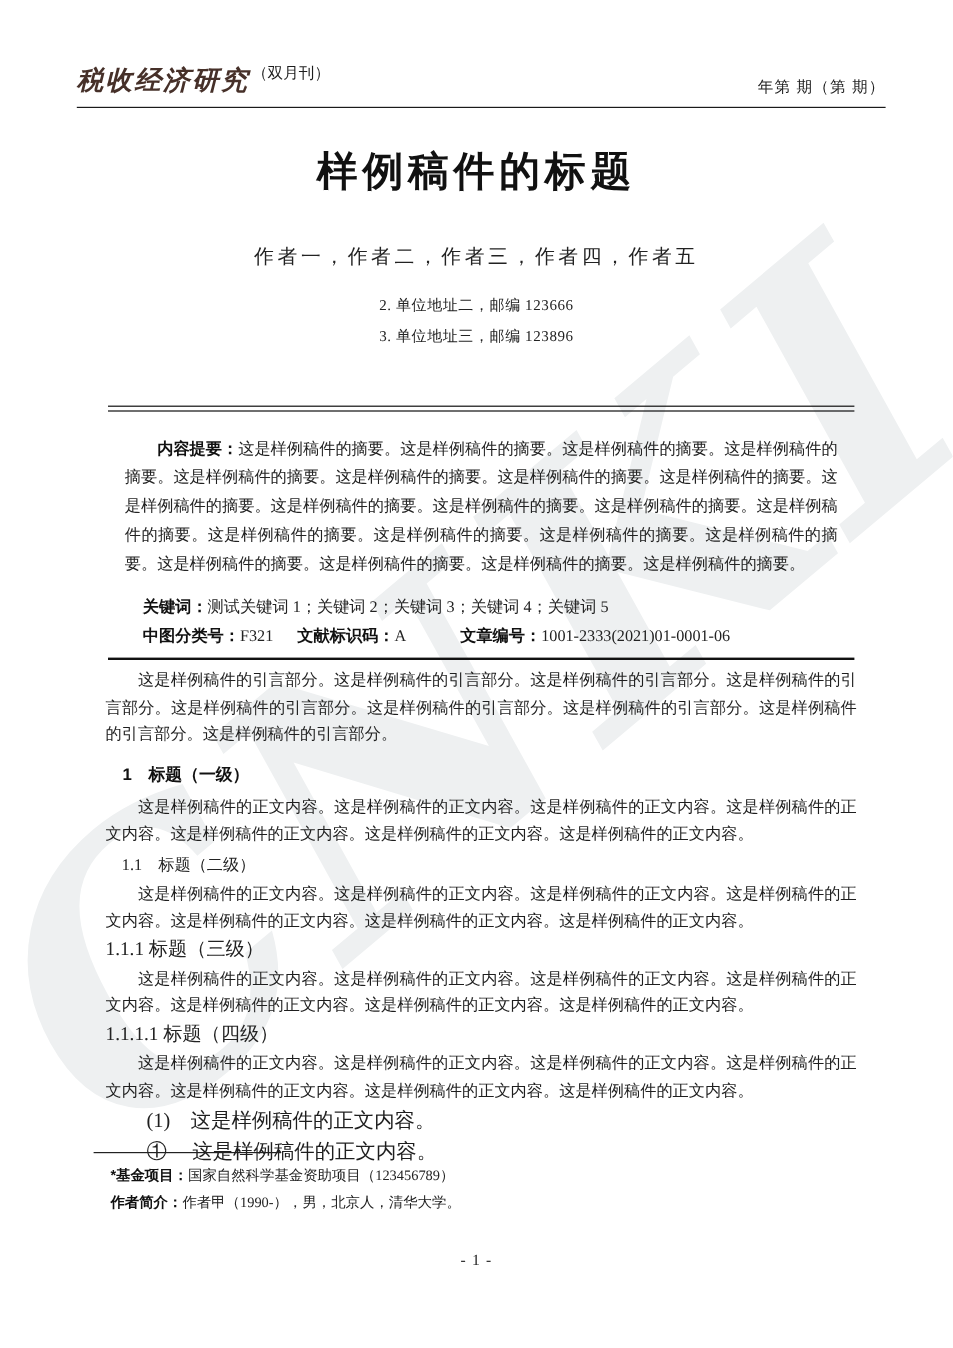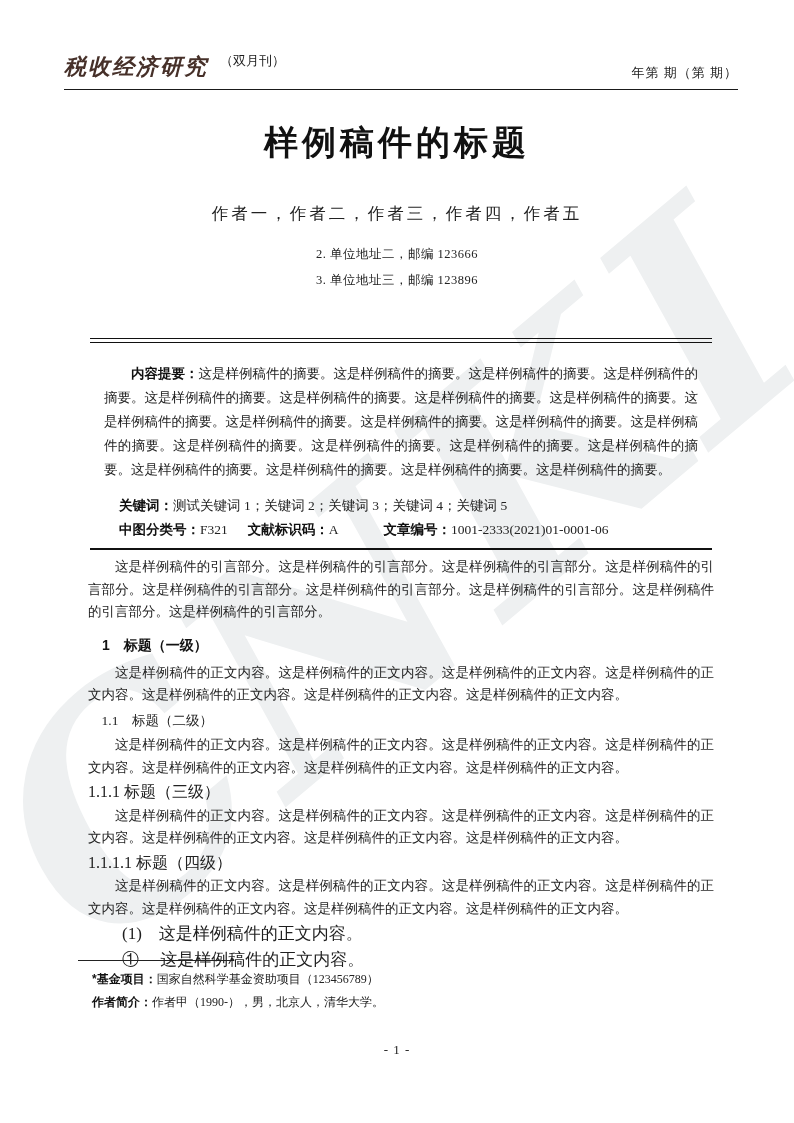--- a/index.html
+++ b/index.html
@@ -24,21 +24,21 @@
   .header {
     top:52px; left:64px; right:56px;
     display:flex; justify-content:space-between; align-items:flex-end;
     border-bottom:1.6px solid #1a1a1a; padding-bottom:7px;
   }
   .logo-wrap { display:flex; align-items:flex-start; }
   .journal-name {
     font-weight:700; font-style:italic; font-size:22px;
     letter-spacing:2px; color:#463029;
   }
-  .journal-type { font-size:13px; color:#1c1c1c; margin-left:12px; }
+  .journal-type { font-size:13px; color:#1c1c1c; margin-left:2px; }
   .issue-info { font-size:13px; color:#1c1c1c; letter-spacing:1px;text-align:center; }
 
   
   .title {
     top:120px; left:0; right:0; text-align:center;
     font-size:34px; font-weight:700; letter-spacing:4px; color:#111;
   }
   .authors {
     top:203px; left:0; right:0; text-align:center;
     font-size:16.5px; letter-spacing:3px; color:#222;

